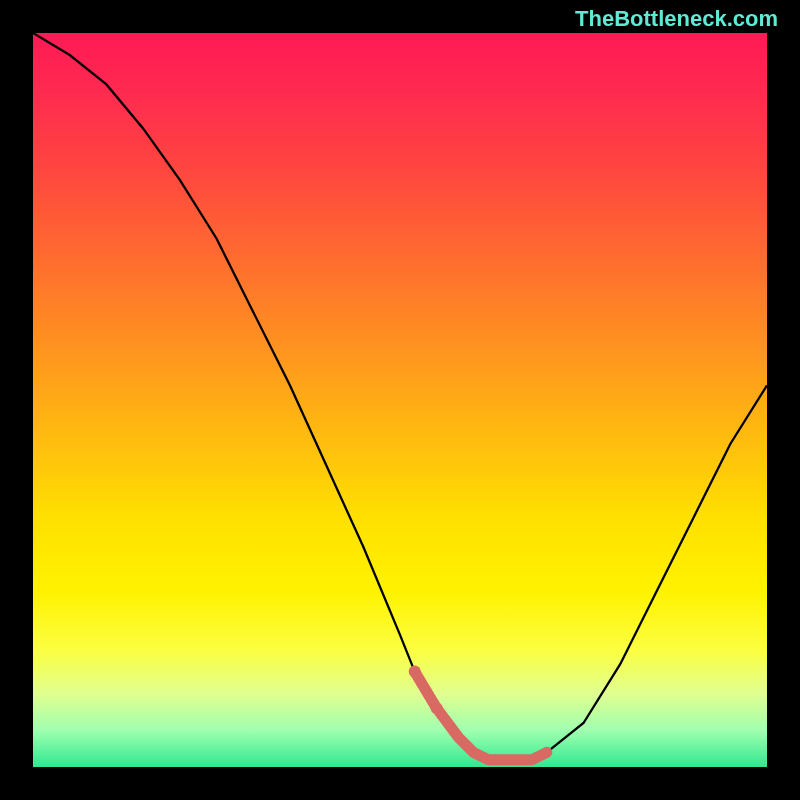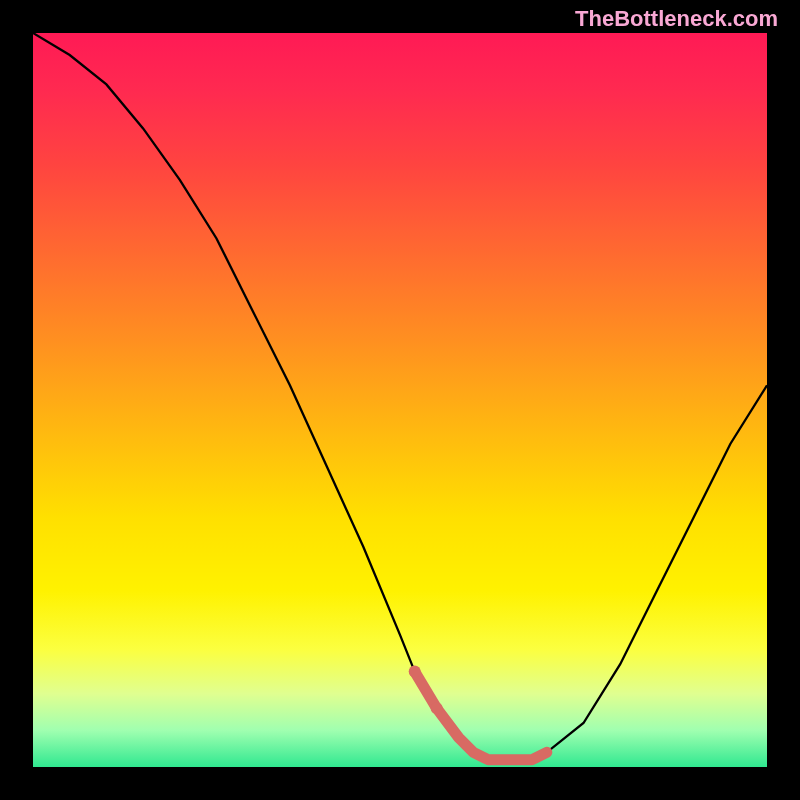--- a/index.html
+++ b/index.html
@@ -8,21 +8,21 @@
     width: 800px;
     height: 800px;
     background: #000;
     position: relative;
     font-family: Arial, sans-serif;
   }
   .watermark {
     position: absolute;
     top: 6px;
     right: 22px;
-    color: #f9a8d4;
+    color: #5eead4;
     font-size: 22px;
     font-weight: bold;
     z-index: 10;
   }
   .plot-area {
     position: absolute;
     left: 33px;
     top: 33px;
     width: 734px;
     height: 734px;

